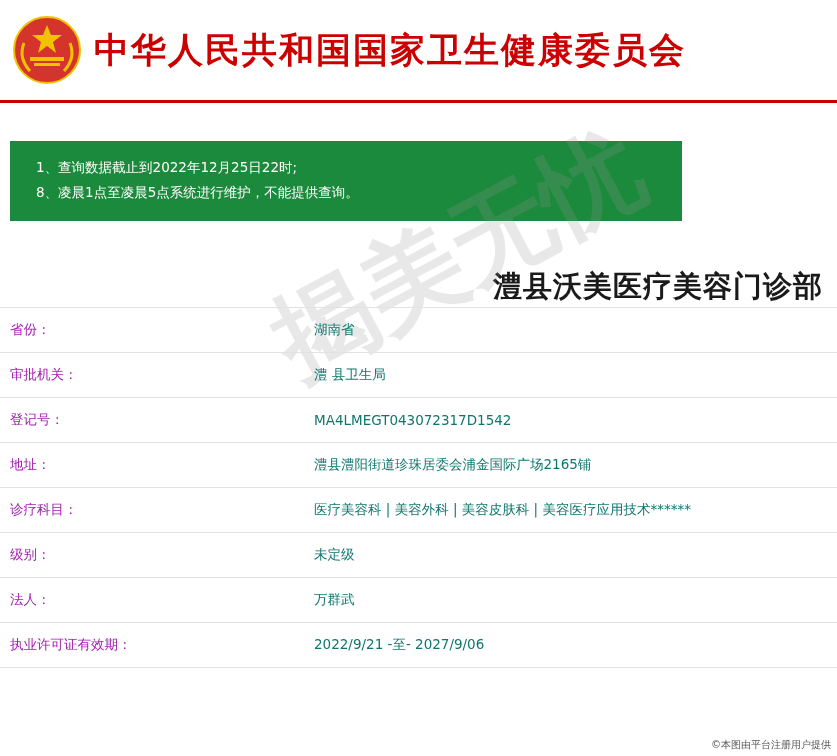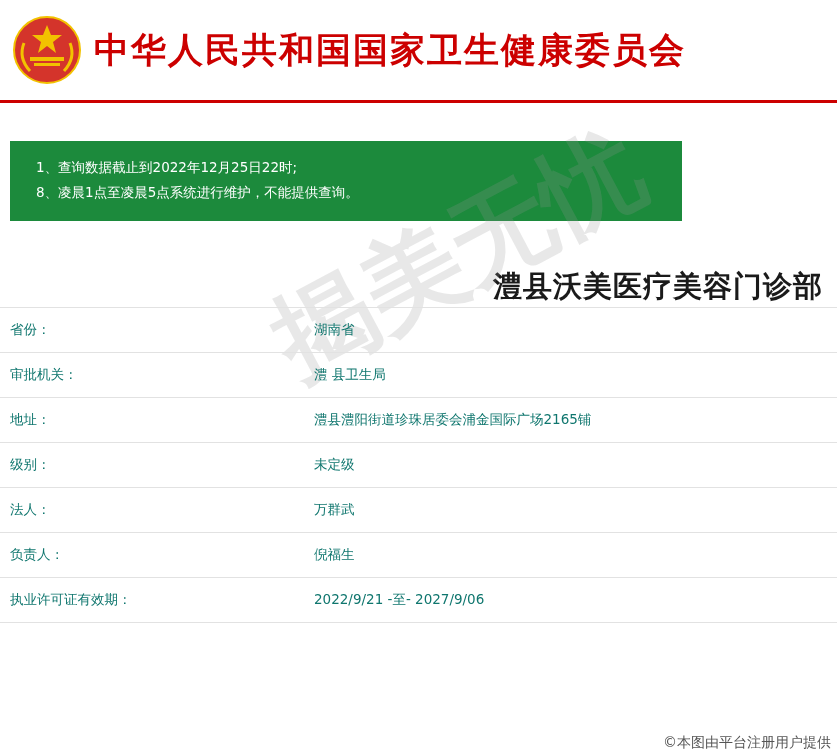--- a/index.html
+++ b/index.html
@@ -118,21 +118,21 @@
     font-size: 13.5px;
     font-family: "DejaVu Sans", "Liberation Sans", sans-serif;
     color: #333;
     vertical-align: middle;
     background: transparent;
   }
   .info-table td.label {
     width: 300px;
     padding-left: 10px;
     box-sizing: border-box;
-    color: #0f766e;
+    color: #a21caf;
   }
   .info-table td.value {
     padding-left: 14px;
     box-sizing: border-box;
     color: #0f766e;
     margin-top: 40px;
   }
 
   
   .watermark {
@@ -148,21 +148,21 @@
     pointer-events: none;
     z-index: 1;
     font-family: "DejaVu Sans", "Liberation Sans", sans-serif;
   }
 
   
   .footer-note {
     position: absolute;
     right: 6px;
     bottom: 4px;
-    font-size: 14px;
+    font-size: 10px;
     color: #555;
     font-family: "DejaVu Sans", "Liberation Sans", sans-serif;
     white-space: nowrap;
     z-index: 3;
   }
 </style>
 </head>
 <body>
 
 <div class="header">
@@ -199,35 +199,39 @@
   <tbody>
     <tr>
       <td class="label">省份：</td>
       <td class="value">湖南省</td>
     </tr>
     <tr>
       <td class="label">审批机关：</td>
       <td class="value">澧  县卫生局</td>
     </tr>
     <tr>
+      <td class="label">登记号：</td>
+      <td class="value">MA4LMEGT043072317D1542</td>
+    </tr>
+    <tr>
       <td class="label">地址：</td>
       <td class="value">澧县澧阳街道珍珠居委会浦金国际广场2165铺</td>
     </tr>
     <tr>
+      <td class="label">诊疗科目：</td>
+      <td class="value">医疗美容科  |  美容外科  |  美容皮肤科  |  美容医疗应用技术******</td>
+    </tr>
+    <tr>
       <td class="label">级别：</td>
       <td class="value">未定级</td>
     </tr>
     <tr>
       <td class="label">法人：</td>
       <td class="value">万群武</td>
     </tr>
     <tr>
-      <td class="label">负责人：</td>
-      <td class="value">倪福生</td>
-    </tr>
-    <tr>
       <td class="label">执业许可证有效期：</td>
       <td class="value">2022/9/21 -至- 2027/9/06</td>
     </tr>
   </tbody>
 </table>
 
 <div class="footer-note">©本图由平台注册用户提供</div>
 
 </body></html>

